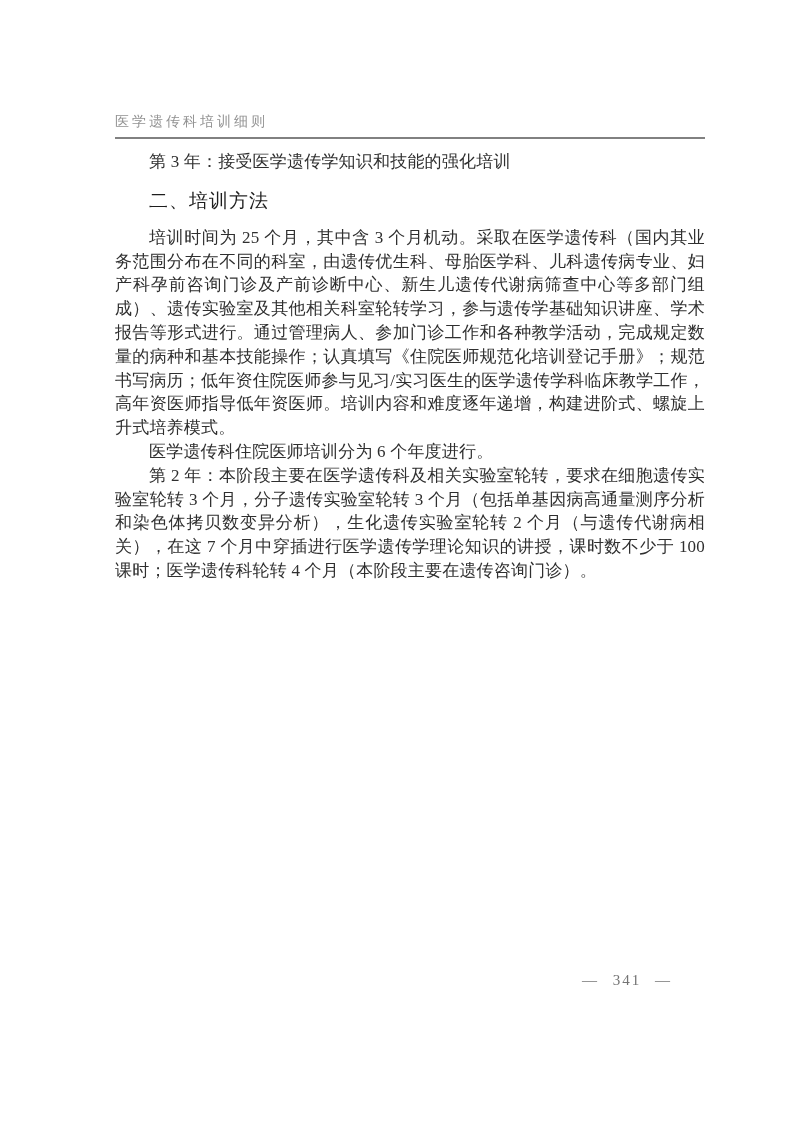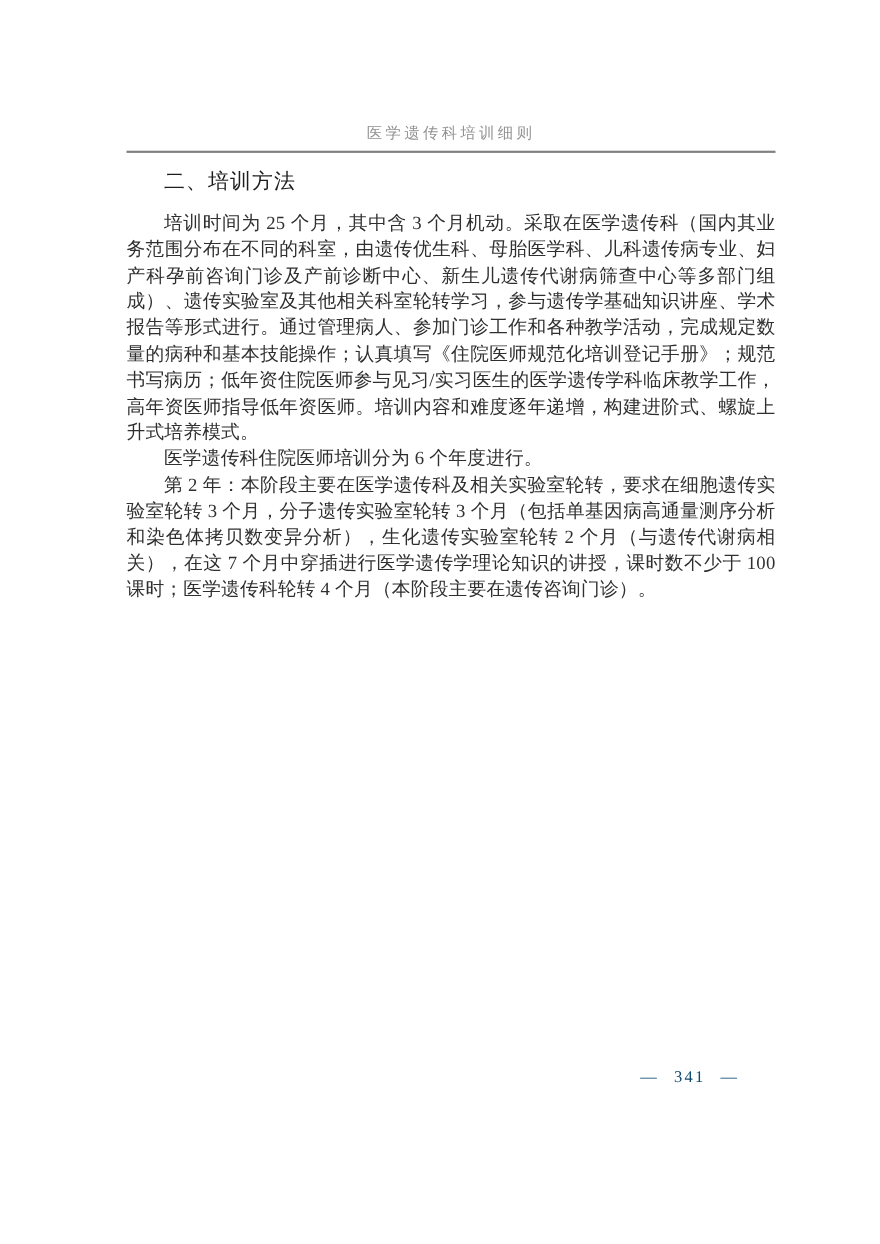--- a/index.html
+++ b/index.html
@@ -17,21 +17,21 @@
     color: #2f2f2f;
   }
   .content {
     position: absolute;
     left: 115px;
     top: 0;
     width: 590px;
   }
   .running-header {
     margin-top: 112px;
-    text-align: center;
+    text-align: left;
     font-size: 14px;
     letter-spacing: 3px;
     color: #929292;
     line-height: 20px;
   }
   .header-rule {
     margin-top: 5px;
     border: none;
     border-top: 2px solid #818181;
     height: 0;
@@ -56,37 +56,38 @@
     font-size: 19px;
     line-height: 26px;
     color: #1d1d1d;
     letter-spacing: 1px;
   }
   .page-number {
     position: absolute;
     top: 972px;
     right: 128px;
     font-size: 15px;
-    color: #0c4a6e;
+    color: #737373;
     letter-spacing: 2px;
     word-spacing: 8px;
   }
 </style>
 </head>
 <body>
 
 <div class="page">
   <div class="content">
 
     <div class="running-header">医学遗传科培训细则</div>
 
     <hr class="header-rule">
 
     <div class="body-text">
 
+      <p>第 3 年：接受医学遗传学知识和技能的强化培训</p>
 
 
       <h2 class="section-heading">二、培训方法</h2>
 
       <p>培训时间为 25 个月，其中含 3 个月机动。采取在医学遗传科（国内其业务范围分布在不同的科室，由遗传优生科、母胎医学科、儿科遗传病专业、妇产科孕前咨询门诊及产前诊断中心、新生儿遗传代谢病筛查中心等多部门组成）、遗传实验室及其他相关科室轮转学习，参与遗传学基础知识讲座、学术报告等形式进行。通过管理病人、参加门诊工作和各种教学活动，完成规定数量的病种和基本技能操作；认真填写《住院医师规范化培训登记手册》；规范书写病历；低年资住院医师参与见习/实习医生的医学遗传学科临床教学工作，高年资医师指导低年资医师。培训内容和难度逐年递增，构建进阶式、螺旋上升式培养模式。</p>
 
       <p>医学遗传科住院医师培训分为 6 个年度进行。</p>
 
 
       <p>第 2 年：本阶段主要在医学遗传科及相关实验室轮转，要求在细胞遗传实验室轮转 3 个月，分子遗传实验室轮转 3 个月（包括单基因病高通量测序分析和染色体拷贝数变异分析），生化遗传实验室轮转 2 个月（与遗传代谢病相关），在这 7 个月中穿插进行医学遗传学理论知识的讲授，课时数不少于 100 课时；医学遗传科轮转 4 个月（本阶段主要在遗传咨询门诊）。</p>

